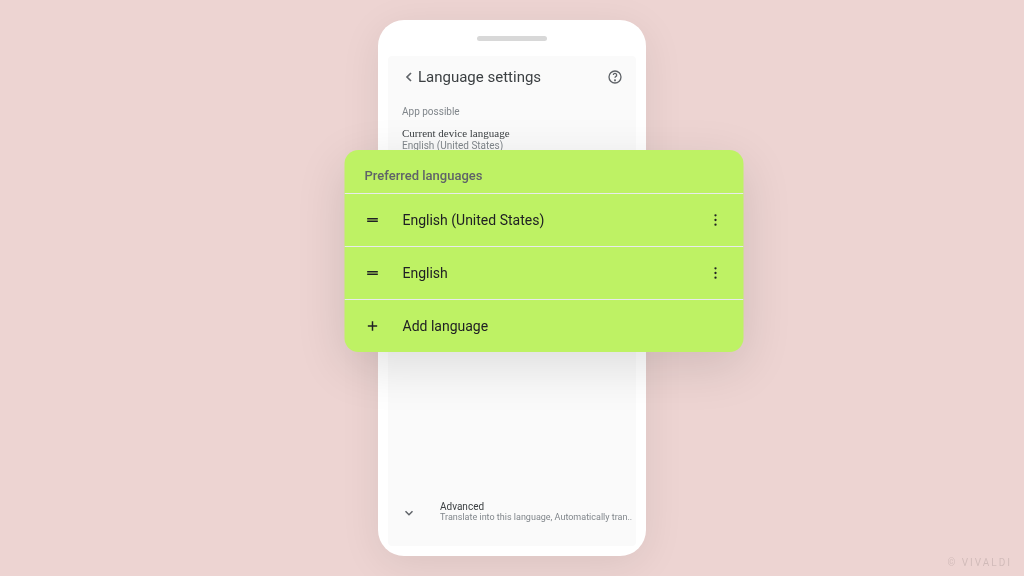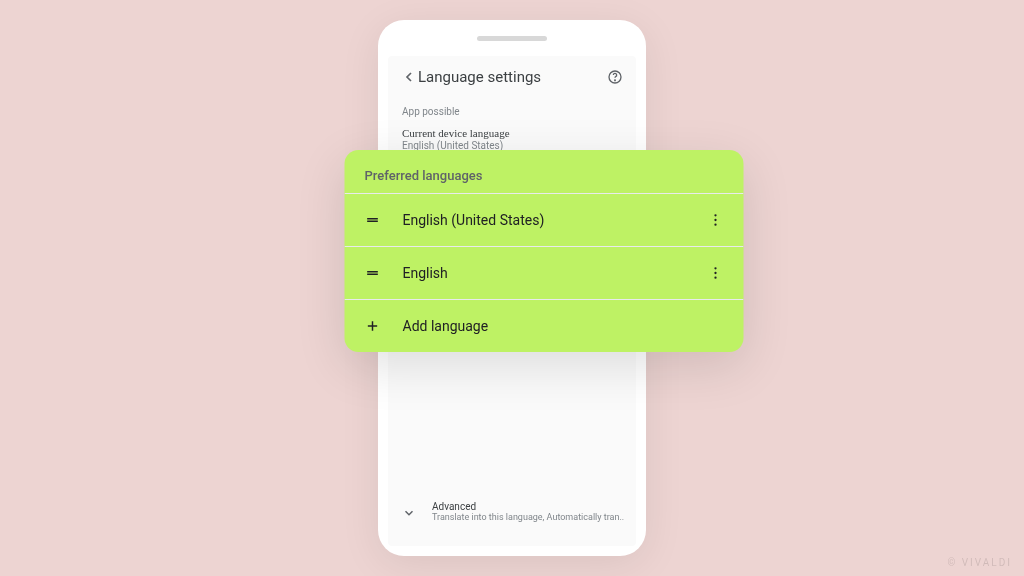--- a/index.html
+++ b/index.html
@@ -88,21 +88,21 @@
     }
     .setting-subtitle {
       font-size: 10px;
       color: #80868b;
       margin-top: 1px;
     }
     .advanced-row {
       display: flex;
       align-items: center;
       padding: 10px 14px;
-      gap: 16px;
+      gap: 24px;
       position: absolute;
       top: 435px;
       left: 0;
       right: 0;
     }
     .chevron-down {
       width: 14px;
       height: 14px;
       color: #5f6368;
     }

